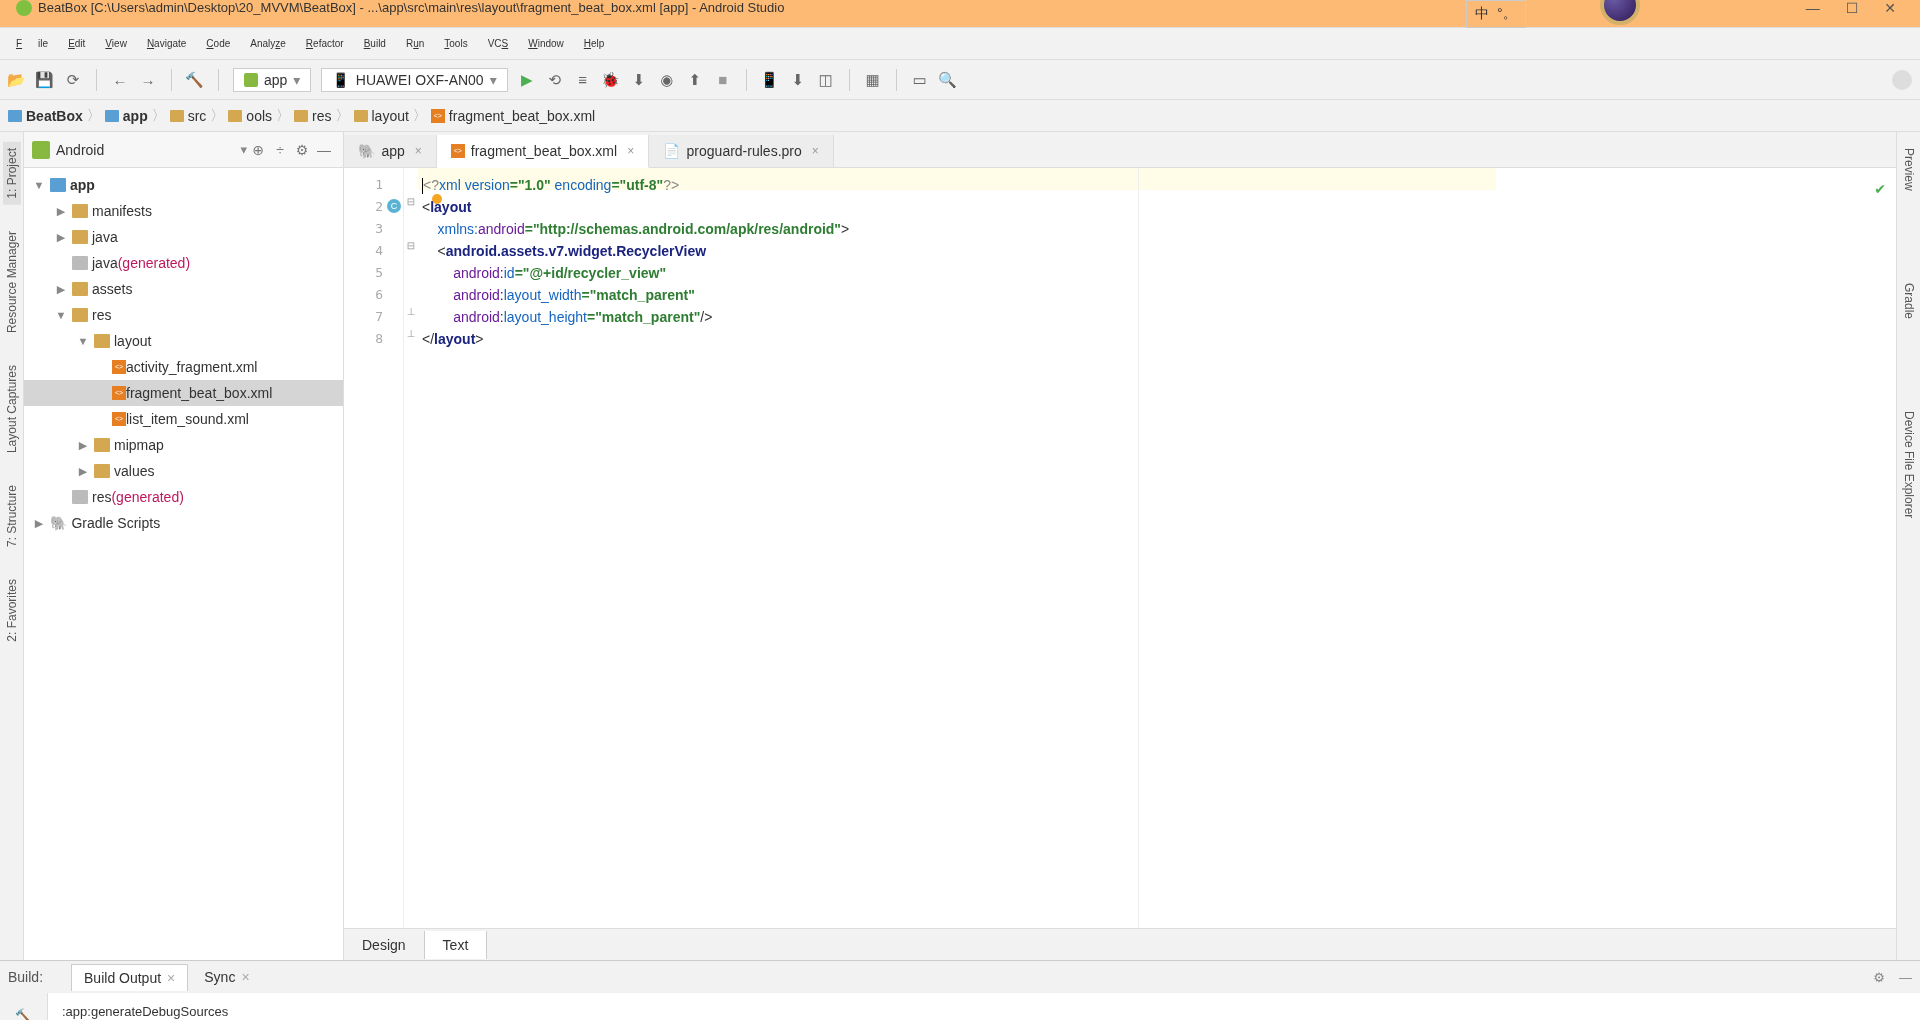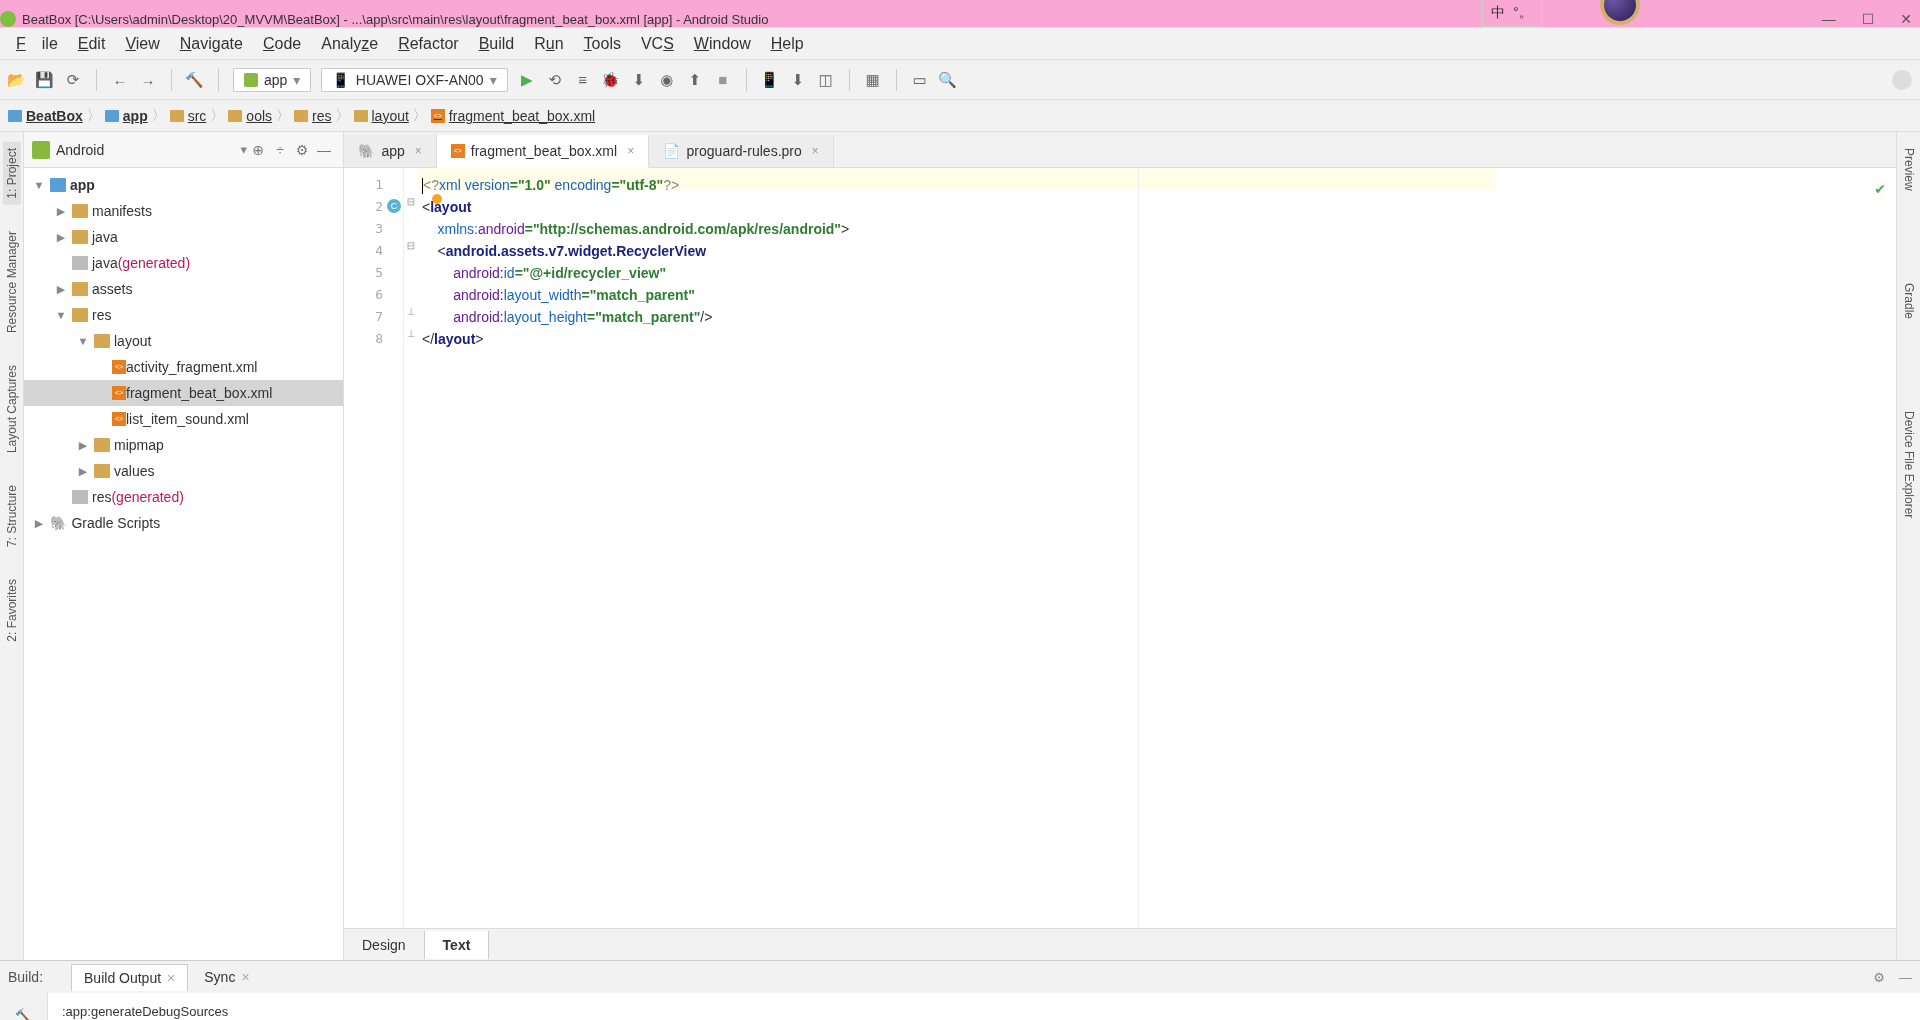--- a/index.html
+++ b/index.html
@@ -1,41 +1,41 @@
 <!DOCTYPE html>
 <html><head>
   <meta charset="utf-8">
   <style>
     * { margin: 0; padding: 0; box-sizing: border-box; font-family: "Segoe UI", Arial, sans-serif; }
     body { background: #f0f0f0; font-size: 13px; color: #333; overflow: hidden; width: 1920px; height: 1020px; }
     
     
-    .title-bar { height: 28px; background: #f9a8d4; display: flex; align-items: flex-end; padding: 0 0; border-bottom: 1px solid #ddd; }
+    .title-bar { height: 28px; background: #fdba74; display: flex; align-items: flex-start; padding: 0 16px; border-bottom: 1px solid #ddd; }
     .title-bar .as-icon { width: 16px; height:16px; background:#80c040; border-radius:50%; margin-right:6px; display:inline-block;}
     .title-text { flex:1; font-size: 13px; color:#333; }
     .win-ctrls { display:flex; gap:26px; margin-right:8px;}
     .win-ctrls span { font-size:14px; color:#555; cursor:pointer;}
     .lang-box { border:1px solid #ccc; padding:4px 8px; display:flex; gap:8px; margin-right:280px; font-size:14px; }
     .orb { width:40px; height:40px; border-radius:50%; background: radial-gradient(circle at 30% 30%, #6b5aa8, #2e1a55); border:4px solid #d4b16a; position:absolute; right:280px; top:-15px;}
     
     
     .menu-bar { height: 32px; background:#f2f2f2; display:flex; align-items:center; padding:0 8px; gap:4px; border-bottom:1px solid #ddd;}
-    .menu-bar span { padding:4px 8px; font-size:16px; cursor:pointer; }
+    .menu-bar span { padding:4px 8px; font-size:10px; cursor:pointer; }
     .menu-bar span u { text-decoration: underline; }
     
     
     .toolbar { height: 40px; background:#f2f2f2; display:flex; align-items:center; padding:0 8px; gap:10px; border-bottom:1px solid #ddd;}
     .toolbar .ticon { width:18px; height:18px; display:inline-flex; align-items:center; justify-content:center; color:#666; cursor:pointer; font-size:15px;}
     .toolbar .sep { width:1px; height:22px; background:#ccc; margin:0 4px;}
     .combo { border:1px solid #ccc; background:#fff; padding:3px 10px; display:flex; align-items:center; gap:6px; font-size:14px; cursor:pointer;}
     .combo .and-icon { width:14px; height:14px; background:#87b940; border-radius:2px; }
     
     
     .breadcrumb { height: 32px; background:#f2f2f2; display:flex; align-items:center; padding:0 8px; gap:4px; border-bottom:1px solid #ddd; font-size:14px;}
-    .breadcrumb .crumb { display:flex; align-items:center; gap:4px; cursor:pointer;text-decoration:underline;}
+    .breadcrumb .crumb { display:flex; align-items:center; gap:4px; cursor:pointer;}
     .breadcrumb .arr { color:#aaa; font-size:14px;}
     .folder-icon { width:14px; height:12px; background:#d4a850; border-radius:1px; display:inline-block; position:relative;}
     .folder-icon.blue { background:#5a9fd4; }
     .xml-icon { width:14px; height:14px; background:#e67e22; display:inline-block; font-size:7px; color:#fff; text-align:center; line-height:14px;}
     
     
     .main-area { display:flex; height: calc(100% - 28px - 32px - 40px - 32px - 32px - 28px); }
     
     
     .left-strip { width:24px; background:#f2f2f2; border-right:1px solid #ddd; display:flex; flex-direction:column; align-items:center; padding-top:10px; gap:20px;}
@@ -83,21 +83,21 @@
     .navy { color:#1a237e; font-weight:bold;}
     .purple { color:#6a1b9a;}
     .gray { color:#888;}
     .cursor-caret { display:inline-block; width:1px; height:16px; background:#000; vertical-align:middle;}
     .right-marker { position:absolute; right:10px; top:10px; color:#4caf50; font-size:14px;}
     .col-marker { position:absolute; left:720px; top:0; bottom:0; width:1px; background:#eee; z-index:0;}
     .orange-dot { position:absolute; top:26px; left:14px; width:10px; height:10px; background:#f5a623; border-radius:50%; z-index:2;}
     
     .design-tabs { height:32px; border-top:1px solid #ddd; display:flex; background:#f2f2f2;align-items:center;}
     .design-tab { padding:6px 18px; border-right:1px solid #ccc; font-size:14px; cursor:pointer;}
-    .design-tab.active { background:#fff; font-weight:bold;}
+    .design-tab.active { background:#fff; font-weight:normal;}
     
     
     .right-strip { width:24px; background:#f2f2f2; border-left:1px solid #ddd; display:flex; flex-direction:column; align-items:center; padding-top:10px; gap:80px;}
     .right-strip .vert-btn { writing-mode: vertical-rl; font-size:12px; color:#555; cursor:pointer; padding:6px 2px;}
     
     
     .bottom-panel { border-top:1px solid #ccc; background:#fff; }
     .build-header { height:32px; display:flex; align-items:center; padding:0 8px; gap:4px; background:#f2f2f2;}
     .build-header .lbl { font-size:14px; color:#555; margin-right:24px;}
     .build-tab { padding:5px 12px; font-size:14px; cursor:pointer; display:flex; gap:6px; align-items:center;}

